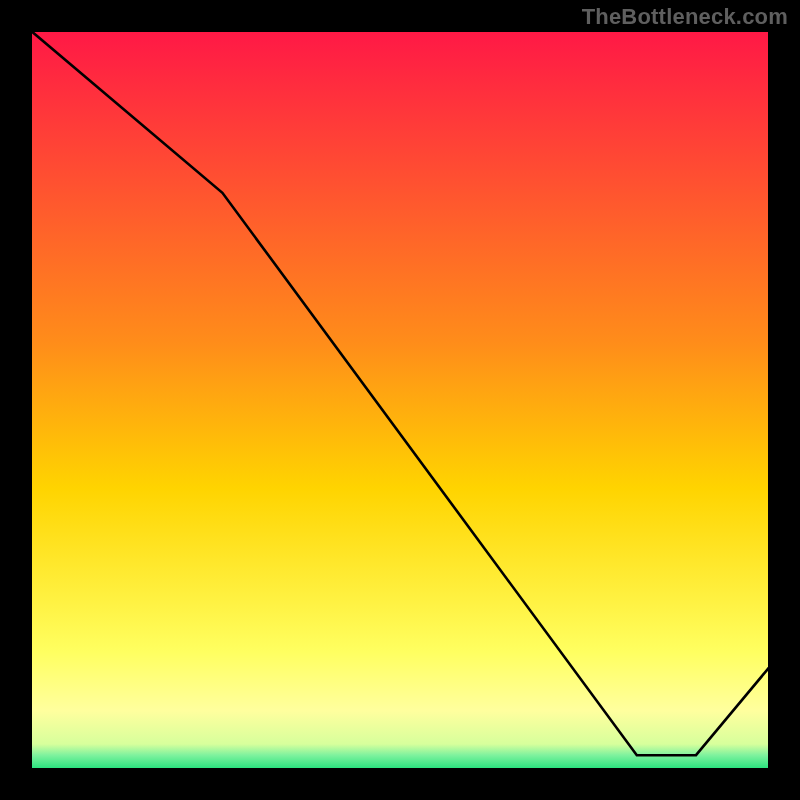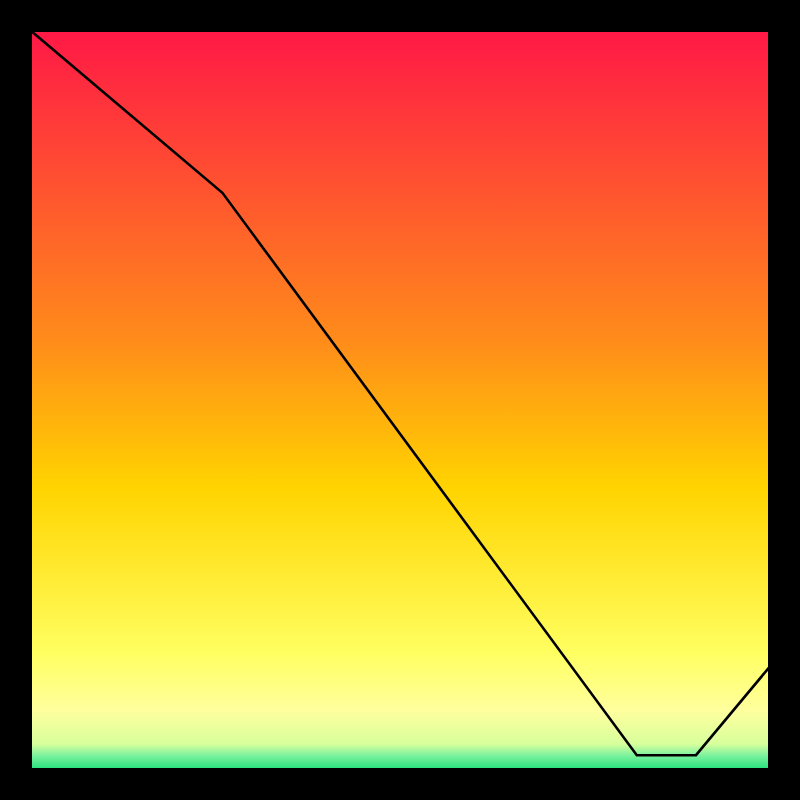--- a/index.html
+++ b/index.html
@@ -54,20 +54,21 @@
     font-size: 12px;
     font-weight: 700;
     fill: #ff3b1f;
     letter-spacing: 0.5px;
   }
 </style>
 </head>
 <body>
 
 <div class="stage">
+  <div class="watermark">TheBottleneck.com</div>
 
   <div class="plot-area">
     <svg viewBox="0 0 740 740" preserveAspectRatio="none">
       <defs>
         <linearGradient id="bg-grad" x1="0" y1="0" x2="0" y2="1">
           <stop id="g0" offset="0%" stop-color="#ff1846"></stop>
           <stop id="g1" offset="42%" stop-color="#ff8c1a"></stop>
           <stop id="g2" offset="62%" stop-color="#ffd400"></stop>
           <stop id="g3" offset="84%" stop-color="#ffff60"></stop>
           <stop id="g4" offset="92%" stop-color="#ffff9e"></stop>

